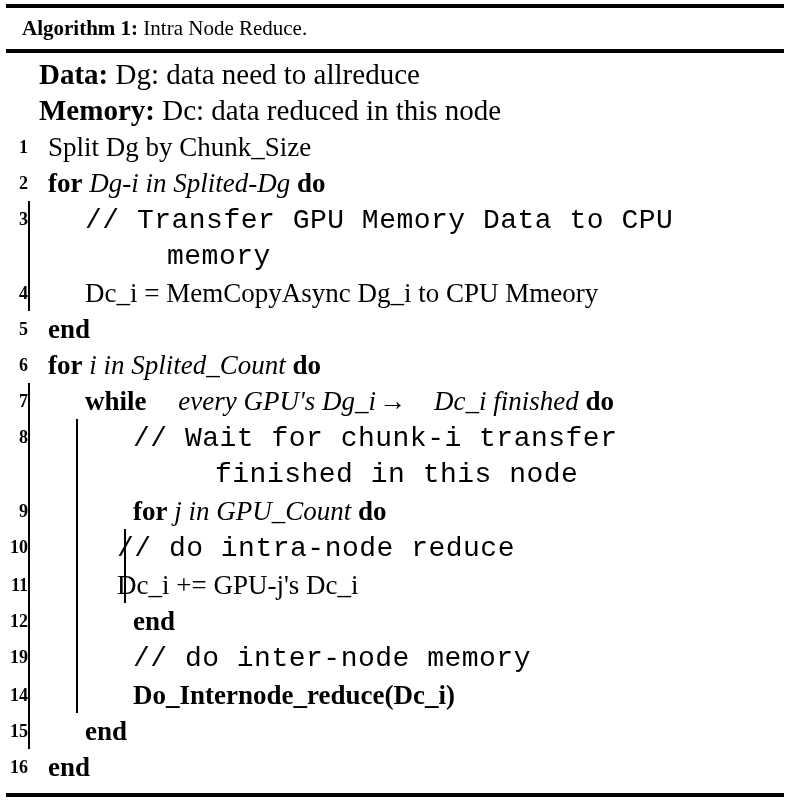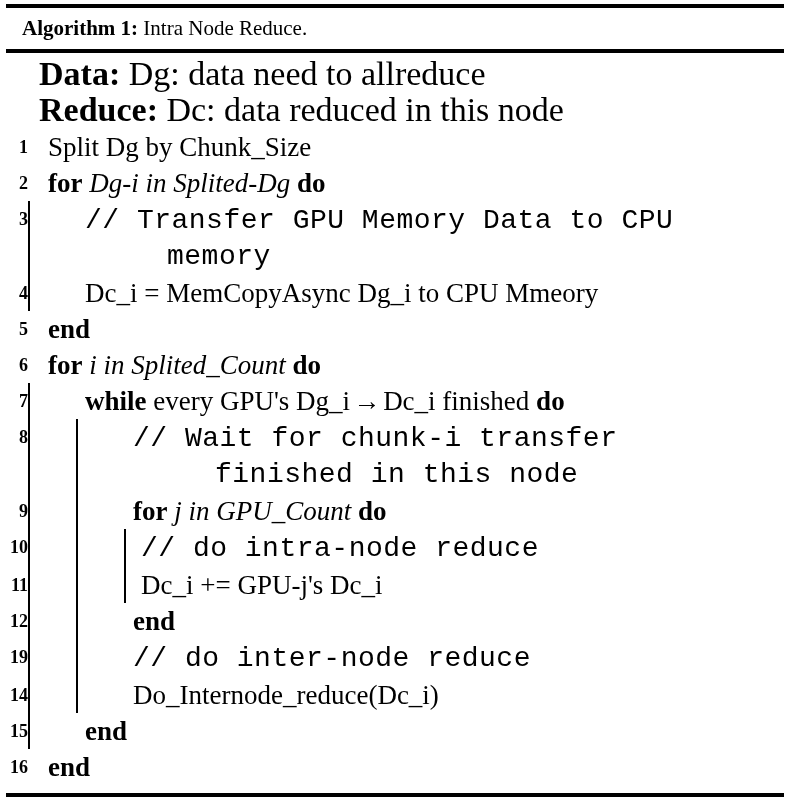--- a/index.html
+++ b/index.html
@@ -52,21 +52,21 @@
   }
   .caption .cap-title {
     font-weight: normal;
   }
 
   
   .io-block {
     padding-top: 3px;
   }
   .io-line {
-    font-size: 34px;
+    font-size: 29px;
     line-height: 36px;
     padding-left: 33px;
     white-space: nowrap;
   }
   .io-line .io-key {
     font-weight: bold;
   }
   .io-line .io-val {
     font-weight: normal;
   }
@@ -99,43 +99,43 @@
     padding-left: 9px;
     font-size: 27px;
     line-height: 36px;
     white-space: nowrap;
     box-sizing: border-box;
   }
   
   .ind-0 .code-inner { margin-left: 11px; }
   .ind-1 .code-inner { margin-left: 48px; }
   .ind-2 .code-inner { margin-left: 96px; }
-  .ind-3 .code-inner { margin-left: 104px; }
+  .ind-3 .code-inner { margin-left: 80px; }
 
   .code-inner { display: inline-block; }
 
   
   .guide {
     position: absolute;
     top: 0;
     bottom: 0;
     width: 0;
     border-left: 2px solid #000;
   }
   .guide.g1 { left: 22px; }
   .guide.g2 { left: 70px; }
   .guide.g3 { left: 118px; }
 
   
   .kw   { font-weight: bold; font-style: normal; }
   .var  { font-style: italic; font-weight: normal; }
   .cmt  { font-family: "Liberation Mono", monospace; font-size: 28px; font-weight: normal; letter-spacing: 0.5px; }
   .plain{ font-style: normal; font-weight: normal; }
-  .bold { font-weight: normal; }
-  .mvar { font-family: "Liberation Serif", serif; }
+  .bold { font-weight: bold; }
+  .mvar { font-style: italic; font-family: "Liberation Serif", serif; margin-left: 25px; }
   .arrow{ font-style: normal; padding: 0 3px; }
 
   
   .cont {
     display: block;
     padding-left: 54px;
   }
   .cont-cmt { padding-left: 82px; }
 </style>
 </head>
@@ -151,21 +151,21 @@
   </div>
 
   <div class="rule-mid"></div>
 
   <div class="io-block">
     <div class="io-line">
       <span class="io-key">Data:</span>
       <span class="io-val">Dg: data need to allreduce</span>
     </div>
     <div class="io-line">
-      <span class="io-key">Reduce:</span>
+      <span class="io-key">Memory:</span>
       <span class="io-val">Dc: data reduced in this node</span>
     </div>
   </div>
 
   <div class="lines" id="lines-host">
       <div class="line ind-0">
         <span class="lineno">1</span>
         <span class="code"><span class="code-inner"><span class="plain">Split Dg by Chunk_Size</span></span></span>
       </div>
       <div class="line ind-0">
@@ -224,21 +224,21 @@
       <div class="line ind-2">
         <span class="guide g1"></span>
         <span class="guide g2"></span>
         <span class="lineno">12</span>
         <span class="code"><span class="code-inner"><span class="kw">end</span></span></span>
       </div>
       <div class="line ind-2">
         <span class="guide g1"></span>
         <span class="guide g2"></span>
         <span class="lineno">19</span>
-        <span class="code"><span class="code-inner"><span class="cmt">// do inter-node reduce</span></span></span>
+        <span class="code"><span class="code-inner"><span class="cmt">// do inter-node memory</span></span></span>
       </div>
       <div class="line ind-2">
         <span class="guide g1"></span>
         <span class="guide g2"></span>
         <span class="lineno">14</span>
         <span class="code"><span class="code-inner"><span class="bold">Do_Internode_reduce(Dc_i)</span></span></span>
       </div>
       <div class="line ind-1">
         <span class="guide g1"></span>
         <span class="lineno">15</span>

